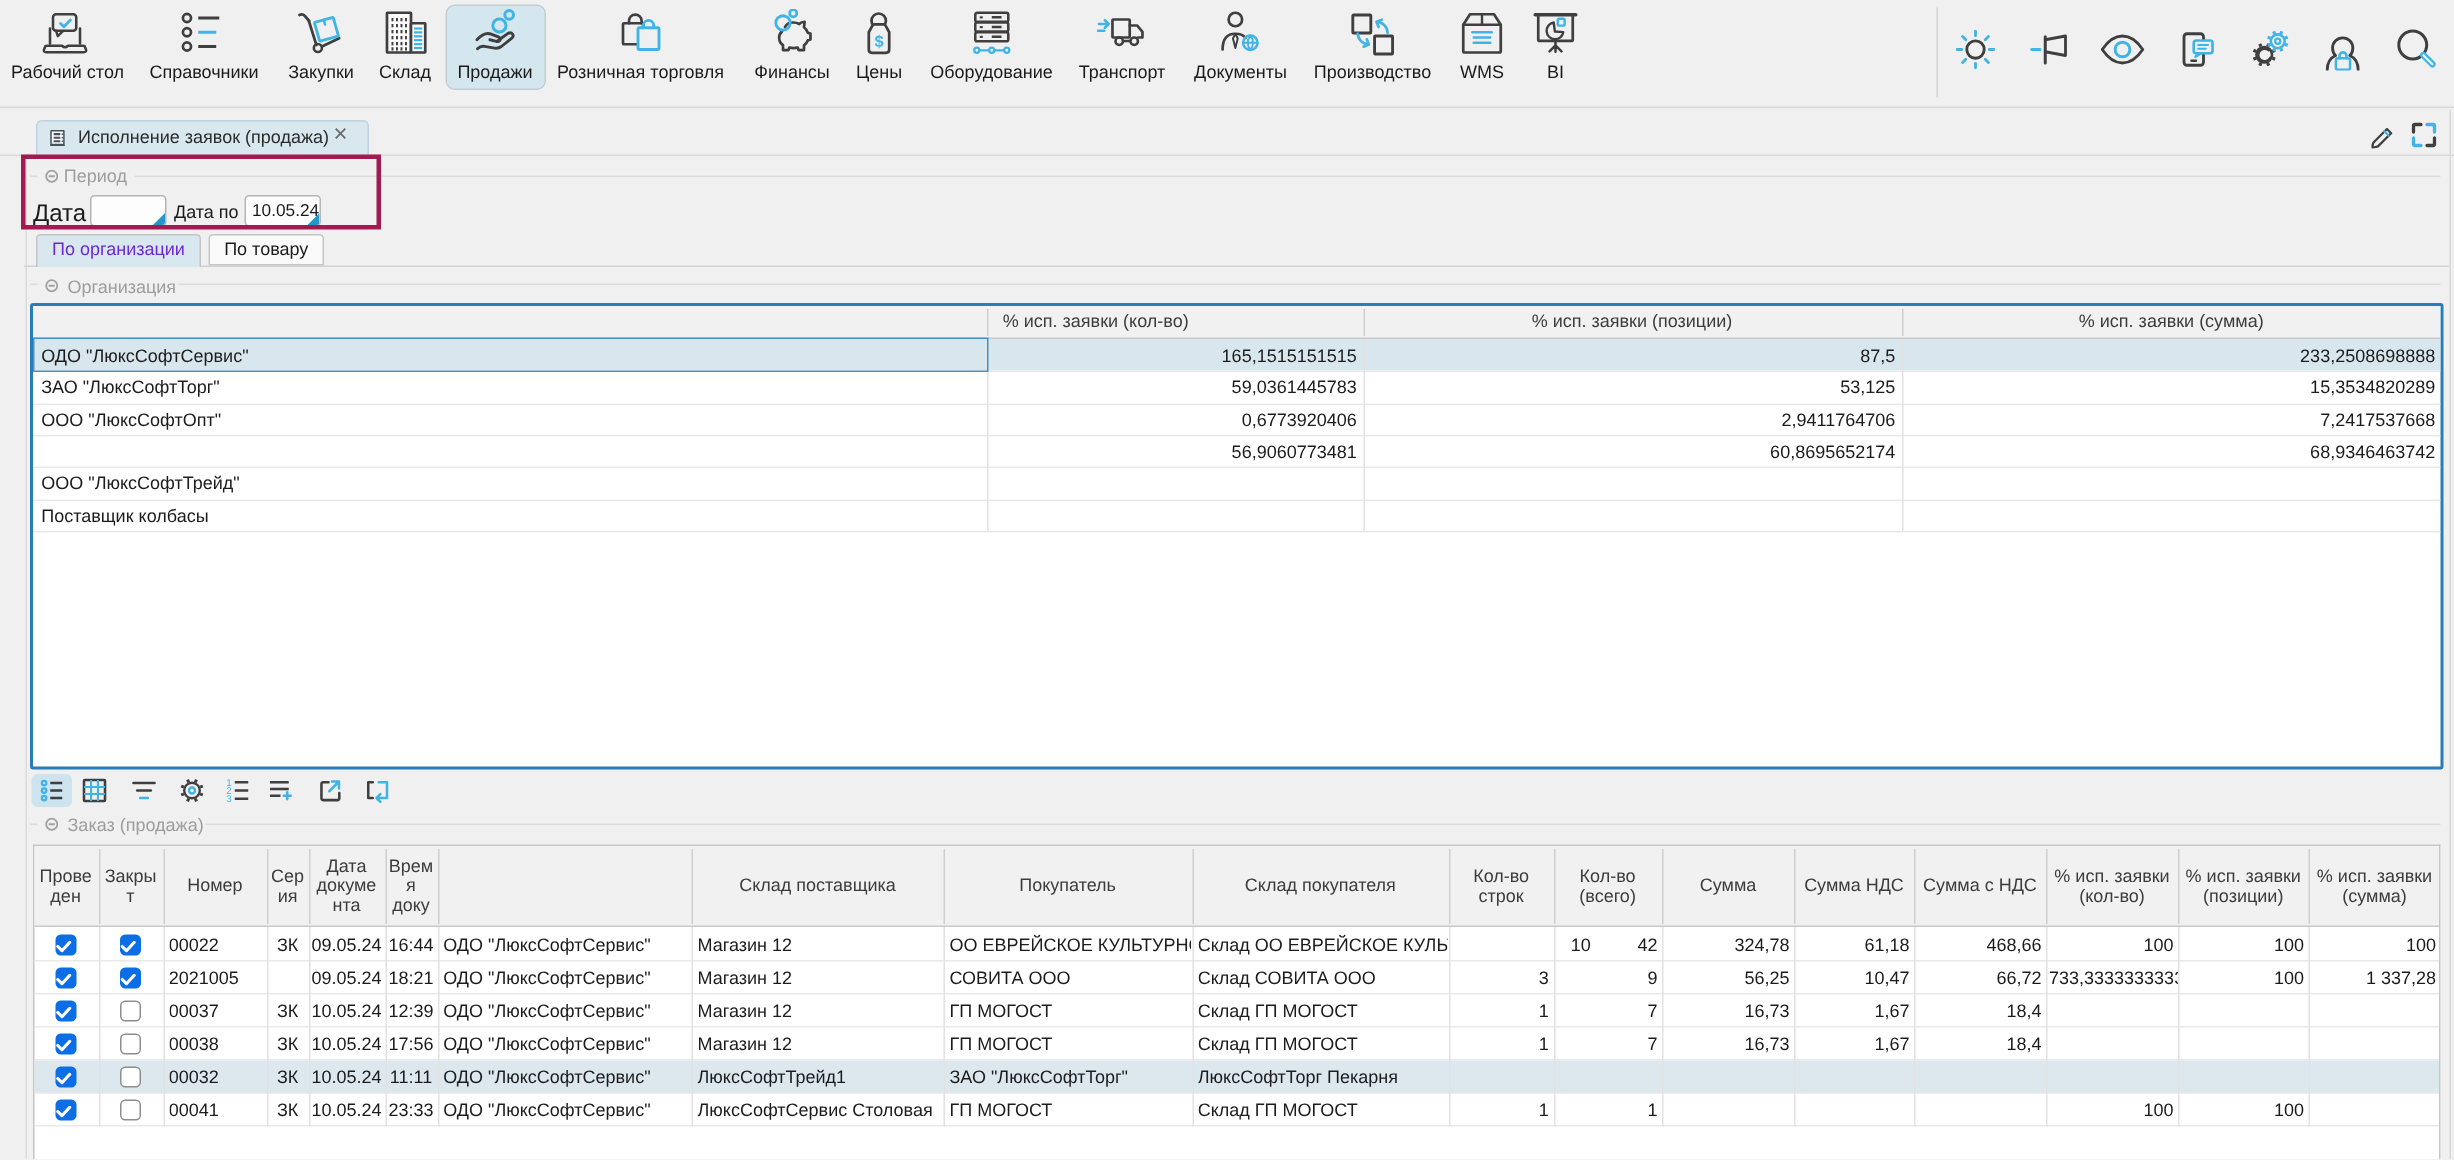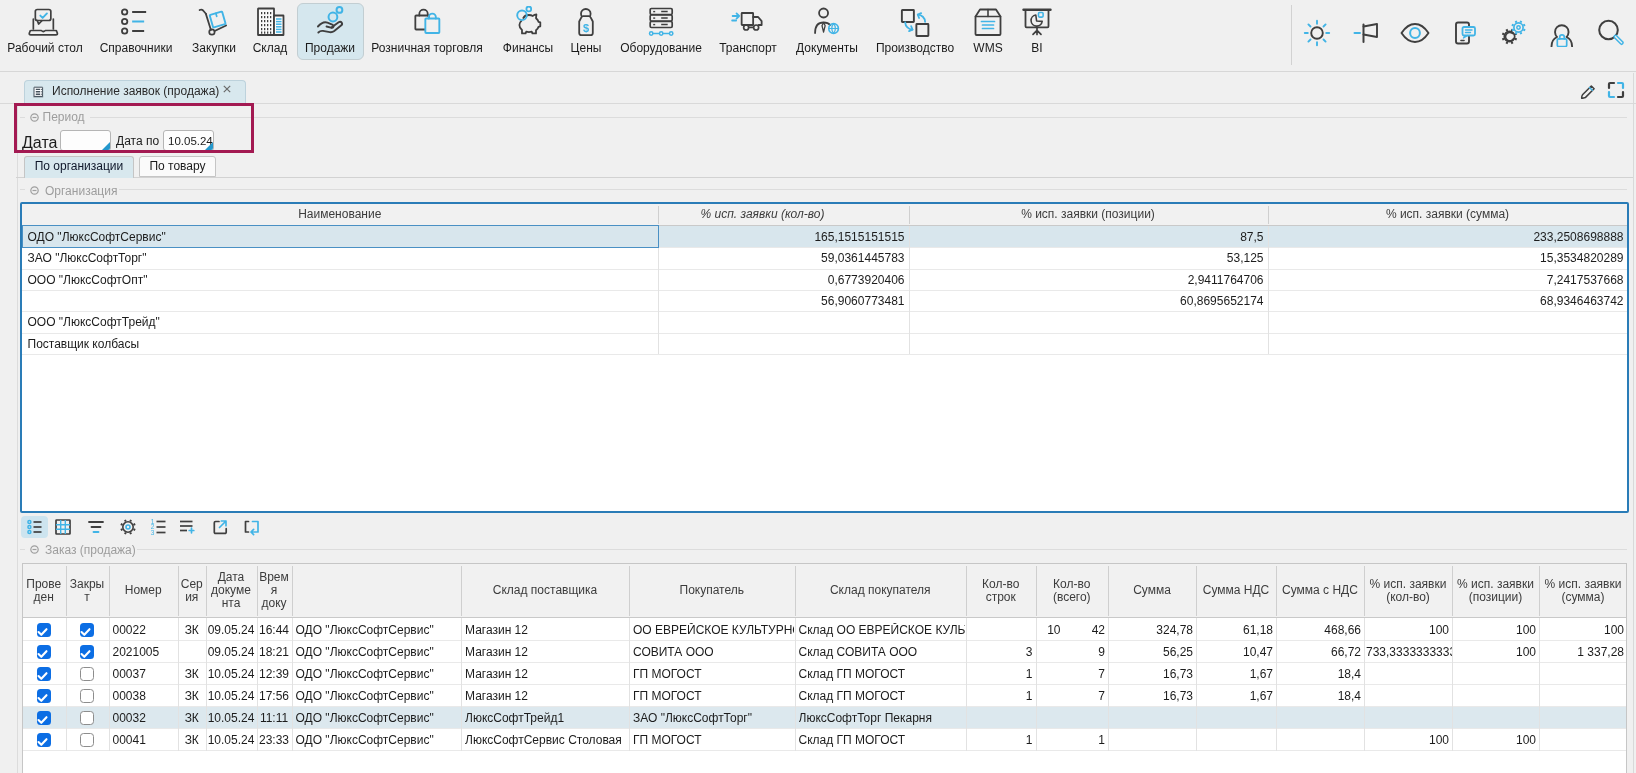--- a/index.html
+++ b/index.html
@@ -327,34 +327,33 @@
     <div style="position:absolute;left:4px;top:4px;font-size:11.5px;color:#1b1b1b;">10.05.24</div>
     <svg width="8" height="8" style="position:absolute;right:0;bottom:0;">
       <polygon points="8,0 8,8 0,8" fill="#2397cc"></polygon>
     </svg>
   </div>
 <div class="abs" style="left:13.5px;top:102.5px;width:240.5px;height:50px;border:3.5px solid #a31a52;z-index:50;"></div>
 <div class="abs" style="left:16px;top:177px;width:1617px;height:1px;background:#d2d2d2;"></div>
 <div class="abs" style="left:139px;top:156px;width:77px;height:21px;background:#fafafa;border:1px solid #c5c5c5;border-radius:3px 3px 0 0;"></div>
 <div class="abs" style="left:139px;top:159px;width:77px;text-align:center;font-size:12px;color:#1b1b1b;">По товару</div>
 <div class="abs" style="left:24px;top:156px;width:110px;height:22px;background:#d8e8ee;border:1px solid #c5c5c5;border-bottom:none;border-radius:3px 3px 0 0;"></div>
-<div class="abs" style="left:24px;top:159px;width:110px;text-align:center;font-size:12px;color:#0f172a;">По организации</div>
+<div class="abs" style="left:24px;top:159px;width:110px;text-align:center;font-size:12px;color:#6d28d9;">По организации</div>
 <div class="abs" style="left:20px;top:189px;width:5px;height:1px;background:#dcdcdc;"></div>
 <div class="abs" style="left:29.5px;top:186px;">
     <svg width="9" height="9" viewBox="0 0 9 9" fill="none" style="">
       <circle cx="4.5" cy="4.5" r="3.7" stroke="#a0a0a0" stroke-width="1.2" fill="none"></circle>
       <path d="M2.5 4.5 h4" stroke="#a0a0a0" stroke-width="1.2" stroke-linecap="butt" stroke-linejoin="round" fill="none"></path>
     </svg>
   </div>
 <div class="glab abs" style="left:45px;top:184px;">Организация</div>
 <div class="abs" style="left:119px;top:189px;width:1508px;height:1px;background:#dcdcdc;"></div>
 <div class="abs" style="left:20px;top:202px;width:1609px;height:311px;background:#fff;border:2px solid #2a7cb7;border-radius:2px;overflow:hidden;">
     <div class="abs" style="left:0;top:0;width:1605px;height:22px;background:#f1f1f1;border-bottom:1px solid #c9c9c9;"></div>
-    <div class="hc" style="left:-0.5px;top:0;width:636.5px;height:21px;">Наименование</div>
-    <div class="hc" style="left:636px;top:0;width:209px;height:21px;font-style:italic;">% исп. заявки (кол-во)</div>
+    <div class="hc" style="left:604px;top:0;width:209px;height:21px;">% исп. заявки (кол-во)</div>
     <div class="abs" style="left:636px;top:2px;width:1px;height:18px;background:#cfcfcf;"></div>
     <div class="hc" style="left:886.5px;top:0;width:359.0px;height:21px;">% исп. заявки (позиции)</div>
     <div class="abs" style="left:886.5px;top:2px;width:1px;height:18px;background:#cfcfcf;"></div>
     <div class="hc" style="left:1245.5px;top:0;width:360.0px;height:21px;">% исп. заявки (сумма)</div>
     <div class="abs" style="left:1245.5px;top:2px;width:1px;height:18px;background:#cfcfcf;"></div>
     <div class="abs" style="left:0;top:22.0px;width:1605px;height:21.4px;background:#d8e6ed;"></div>
     <div class="cell" style="left:5.5px;top:26.0px;width:600px;">ОДО "ЛюксСофтСервис"</div>
     <div class="cell" style="left:682.5px;top:26.0px;width:200px;text-align:right;">165,1515151515</div>
     <div class="cell" style="left:1041.5px;top:26.0px;width:200px;text-align:right;">87,5</div>
     <div class="cell" style="left:1401.5px;top:26.0px;width:200px;text-align:right;">233,2508698888</div>

